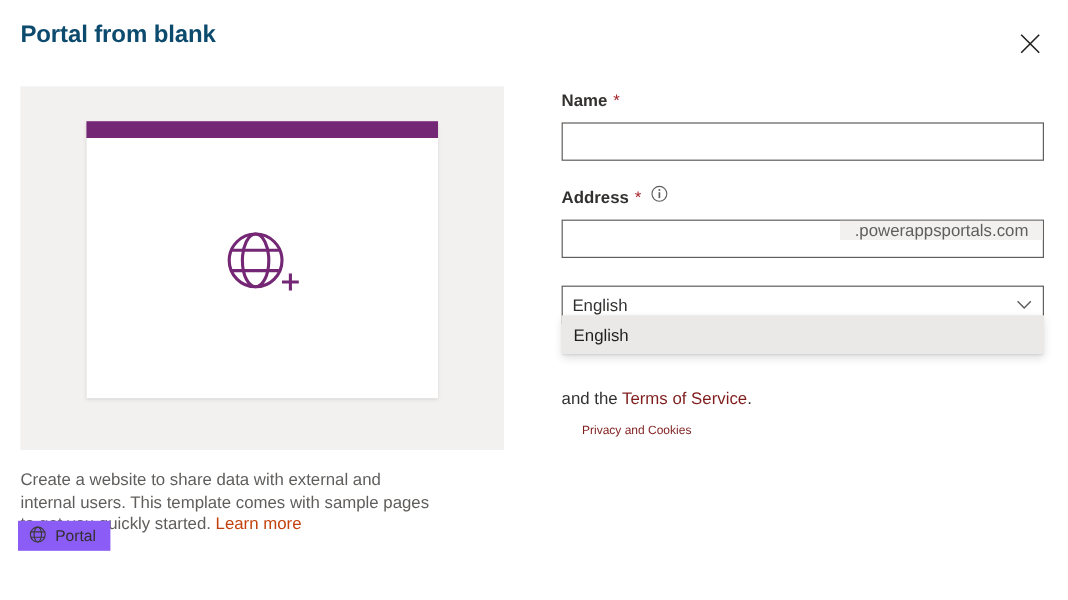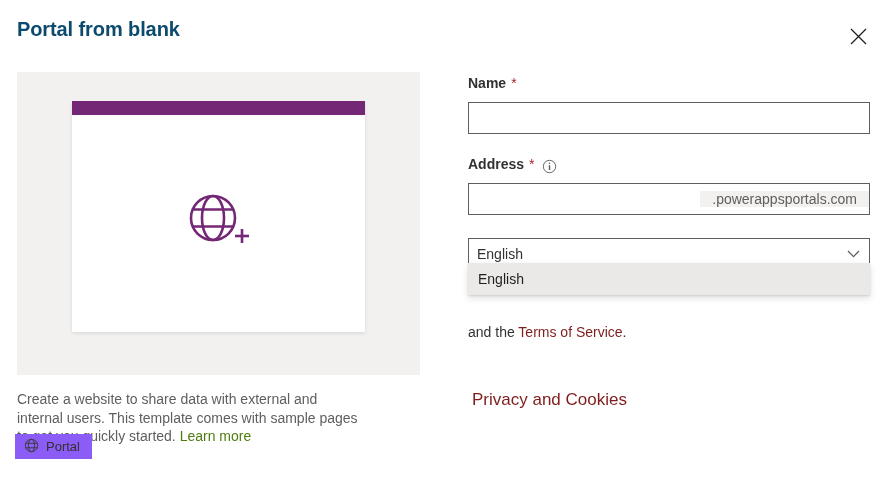--- a/index.html
+++ b/index.html
@@ -85,21 +85,21 @@
   .template-description {
     position: absolute;
     left: 17px;
     top: 390px;
     width: 350px;
     font-size: 14px;
     line-height: 18.5px;
     color: #605e5c;
   }
   .learn-more-link {
-    color: #4d7c0f;
+    color: #c2410c;
     text-decoration: none;
     cursor: pointer;
   }
 
   
   .tag-chip {
     position: absolute;
     left: 15px;
     top: 434px;
     height: 25px;
@@ -120,21 +120,21 @@
     left: 468px;
     top: 70px;
     width: 402px;
   }
   .field { position: relative; }
   .field-label {
     font-size: 14px;
     font-weight: bold;
     color: #323130;
     display: flex;
-    align-items: flex-end;
+    align-items: flex-start;
     gap: 5px;
     line-height: 20px;
   }
   .required-asterisk {
     color: #a4262c;
     font-weight: normal;
     font-size: 14px;
   }
   .info-icon {
     display: inline-flex;
@@ -156,21 +156,21 @@
     outline: none;
   }
   .input-with-suffix {
     margin-top: 9px;
     width: 100%;
     height: 32px;
     box-sizing: border-box;
     border: 1px solid #605e5c;
     background: #ffffff;
     display: flex;
-    align-items: center;
+    align-items: flex-start;
   }
   .input-with-suffix input {
     flex: 1 1 auto;
     min-width: 0;
     border: none;
     outline: none;
     background: transparent;
     font-family: "Liberation Sans", sans-serif;
     font-size: 14px;
     color: #323130;
@@ -244,26 +244,25 @@
     color: #323130;
     z-index: 5;
   }
   .legal-link {
     color: #7f1d1d;
     text-decoration: none;
     cursor: pointer;
   }
   .privacy-line {
     position: absolute;
-    left: 4px;
+    left: 17px;
     top: 280px;
     width: 402px;
-    font-size: 17px;
+    font-size: 10px;
     line-height: 20px;
-    margin-top: 40px;
   }
 </style>
 </head>
 <body>
 
 <div class="dialog-title">Portal from blank</div>
 
 <button class="close-button">
   <span>
     <svg width="17" height="17" viewBox="0 0 17 17" aria-hidden="true">

